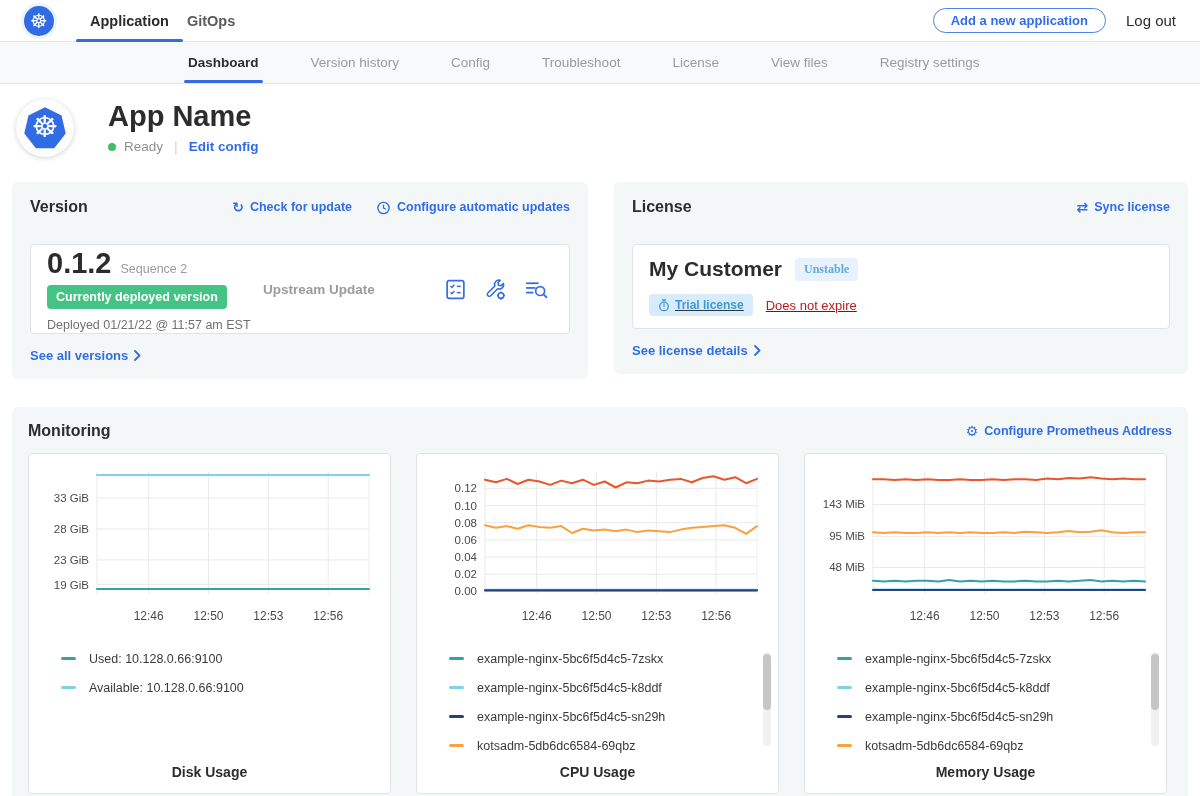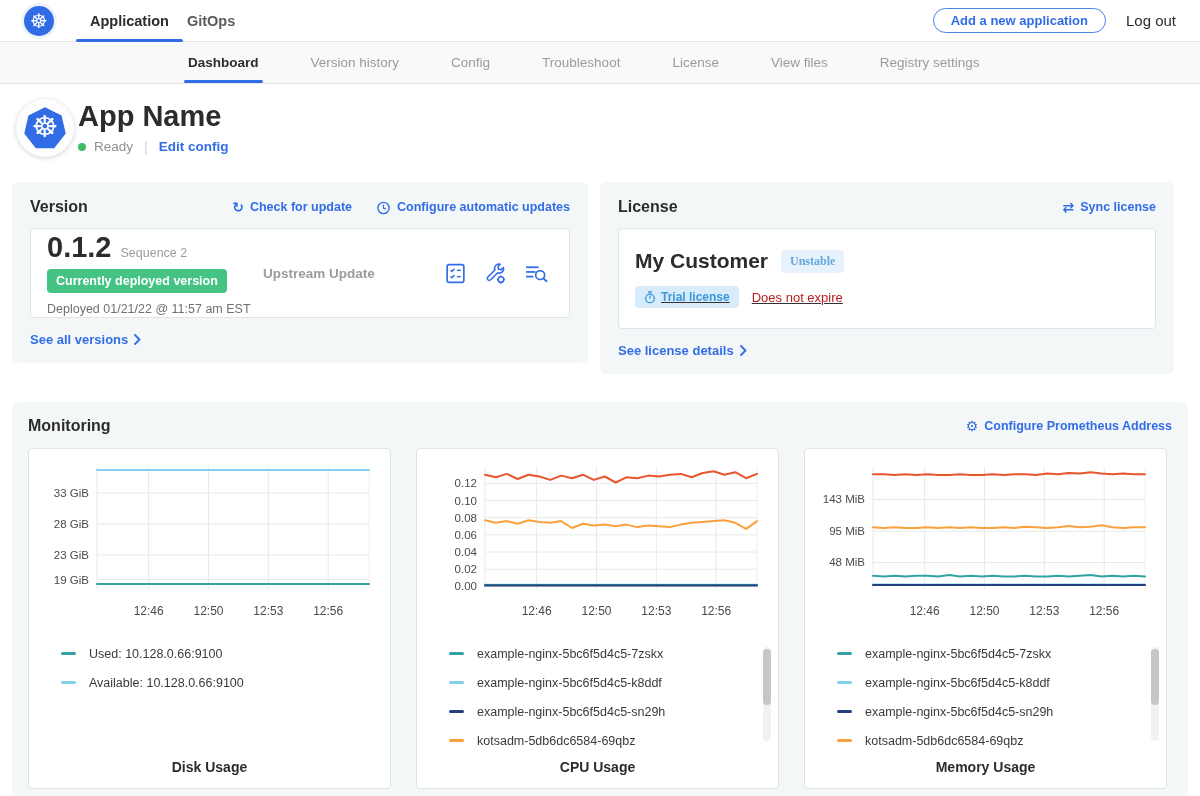--- a/index.html
+++ b/index.html
@@ -35,41 +35,41 @@
 
   
   .app-header { display:flex; align-items:center; padding:15px 16px 13px; background:#fff; }
   .app-icon { width:58px; height:58px; border-radius:50%; background:#fdfdfd;
     box-shadow:0 1px 5px rgba(0,0,0,0.18); display:flex; align-items:center;
     justify-content:center; position:relative; }
   .hept { width:46px; height:46px; background:#326ce5;
     clip-path:polygon(50% 5%, 86% 23%, 95% 62%, 70% 94%, 30% 94%, 5% 62%, 14% 23%); }
   .app-icon .wheel { position:absolute; color:#fff; font-size:30px; line-height:1;
     font-family:"DejaVu Sans", sans-serif; top:13px; }
-  .app-head-text { margin-left:4px; }
+  .app-head-text { margin-left:34px; }
   .app-title { font-size:29px; font-weight:700; color:#2c2c2c; line-height:1.05; }
   .status-row { display:flex; align-items:center; gap:8px; margin-top:7px; font-size:13.5px; }
   .ready-dot { width:8px; height:8px; border-radius:50%; background:#44bb66; }
   .ready-text { color:#8f8f8f; }
   .status-sep { color:#d5d5d5; font-size:14px; margin:0 3px; }
 
   
   .content { padding:12px 12px 0; }
-  .cards-row { display:flex; gap:12px; align-items:flex-start; }
+  .cards-row { display:flex; gap:26px; align-items:flex-start; }
   .panel { background:#f4f7f8; border-radius:6px; padding:16px 18px; }
   .version-panel { width:576px; }
   .license-panel { width:574px; }
   .panel-head { display:flex; align-items:center; }
   .panel-title { font-size:16px; font-weight:700; color:#2c2c2c; }
   .panel-links { margin-left:auto; display:flex; gap:24px; align-items:center; }
   .blue-link { color:#326de6; font-size:12.5px; font-weight:700; display:flex;
     align-items:center; gap:6px; cursor:pointer; }
   .glyph-icon { font-family:"DejaVu Sans", sans-serif; font-size:14px; line-height:1; }
   .inner-card { background:#fff; border:1px solid #e0e4e7; border-radius:4px;
-    margin-top:12px; padding:20px 16px; }
+    margin-top:28px; padding:12px 16px; }
   .version-inner { display:flex; align-items:center; height:90px; }
   .v-left { width:216px; }
   .v-num-row { display:flex; align-items:baseline; gap:9px; }
   .v-num { font-size:29px; font-weight:700; color:#2c2c2c; }
   .v-seq { font-size:12.5px; color:#9b9b9b; }
   .deployed-badge { display:inline-block; background:#45c385; color:#fff;
     font-size:12.5px; font-weight:700; padding:5px 9px; border-radius:4px; margin-top:5px; }
   .deployed-at { font-size:12.5px; color:#717171; margin-top:9px; }
   .v-mid { font-size:13.5px; font-weight:700; color:#9b9b9b; flex:1; }
   .v-icons { display:flex; gap:17px; align-items:center; margin-right:4px; }

